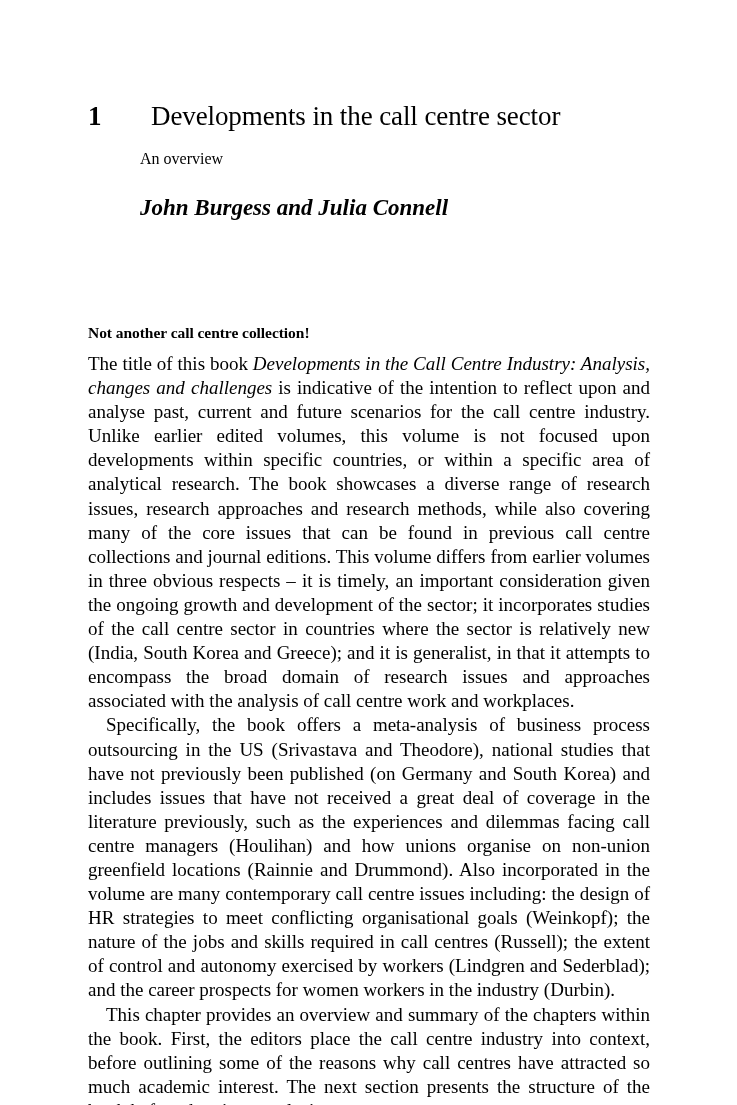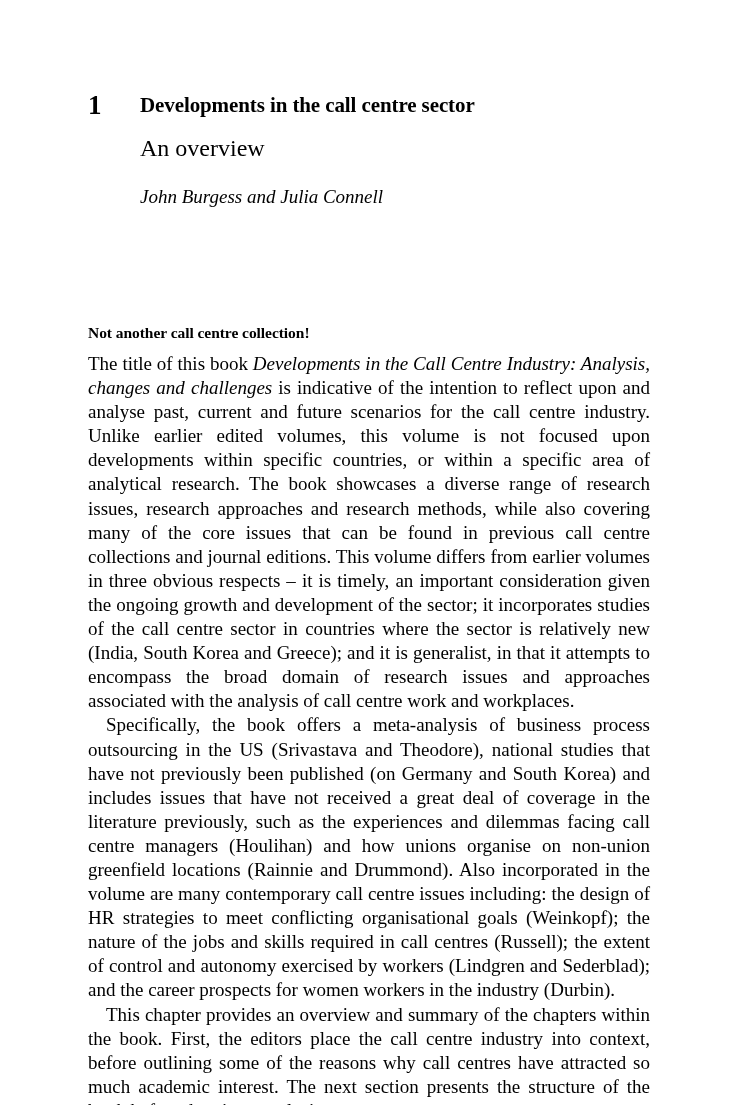--- a/index.html
+++ b/index.html
@@ -36,41 +36,42 @@
     position: absolute;
     left: 0;
     top: 0;
     font-size: 27px;
     font-weight: bold;
     line-height: 34px;
     letter-spacing: 0;
   }
 
   .chapter-title {
-    font-size: 21px;
-    font-weight: bold;
+    font-size: 27px;
+    font-weight: normal;
     line-height: 34px;
-    margin: 0;
+    margin: 11px;
     letter-spacing: -0.1px;
   }
 
   .chapter-subtitle {
     margin: 12px 0 0 52px;
-    font-size: 24px;
+    font-size: 16px;
     font-weight: normal;
     line-height: 28px;
     letter-spacing: 0;
   }
 
   .chapter-authors {
     margin: 22px 0 0 52px;
-    font-size: 19px;
+    font-size: 23px;
     font-style: italic;
     line-height: 25px;
     letter-spacing: 0;
+    font-weight: bold;
   }
 
   
   .body-block {
     position: absolute;
     left: 88px;
     top: 323px;
     width: 562px;
   }
 

